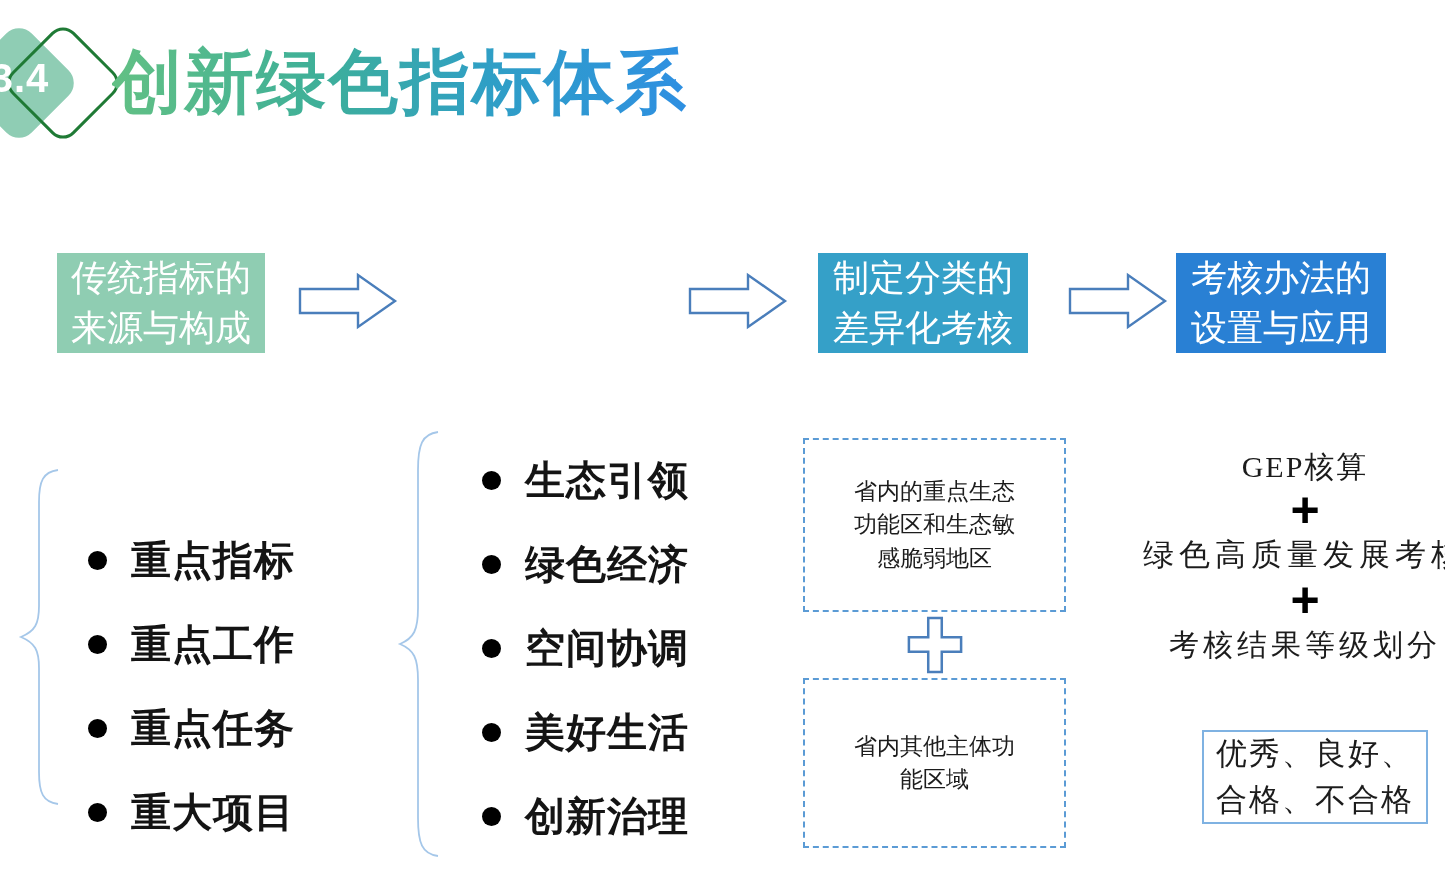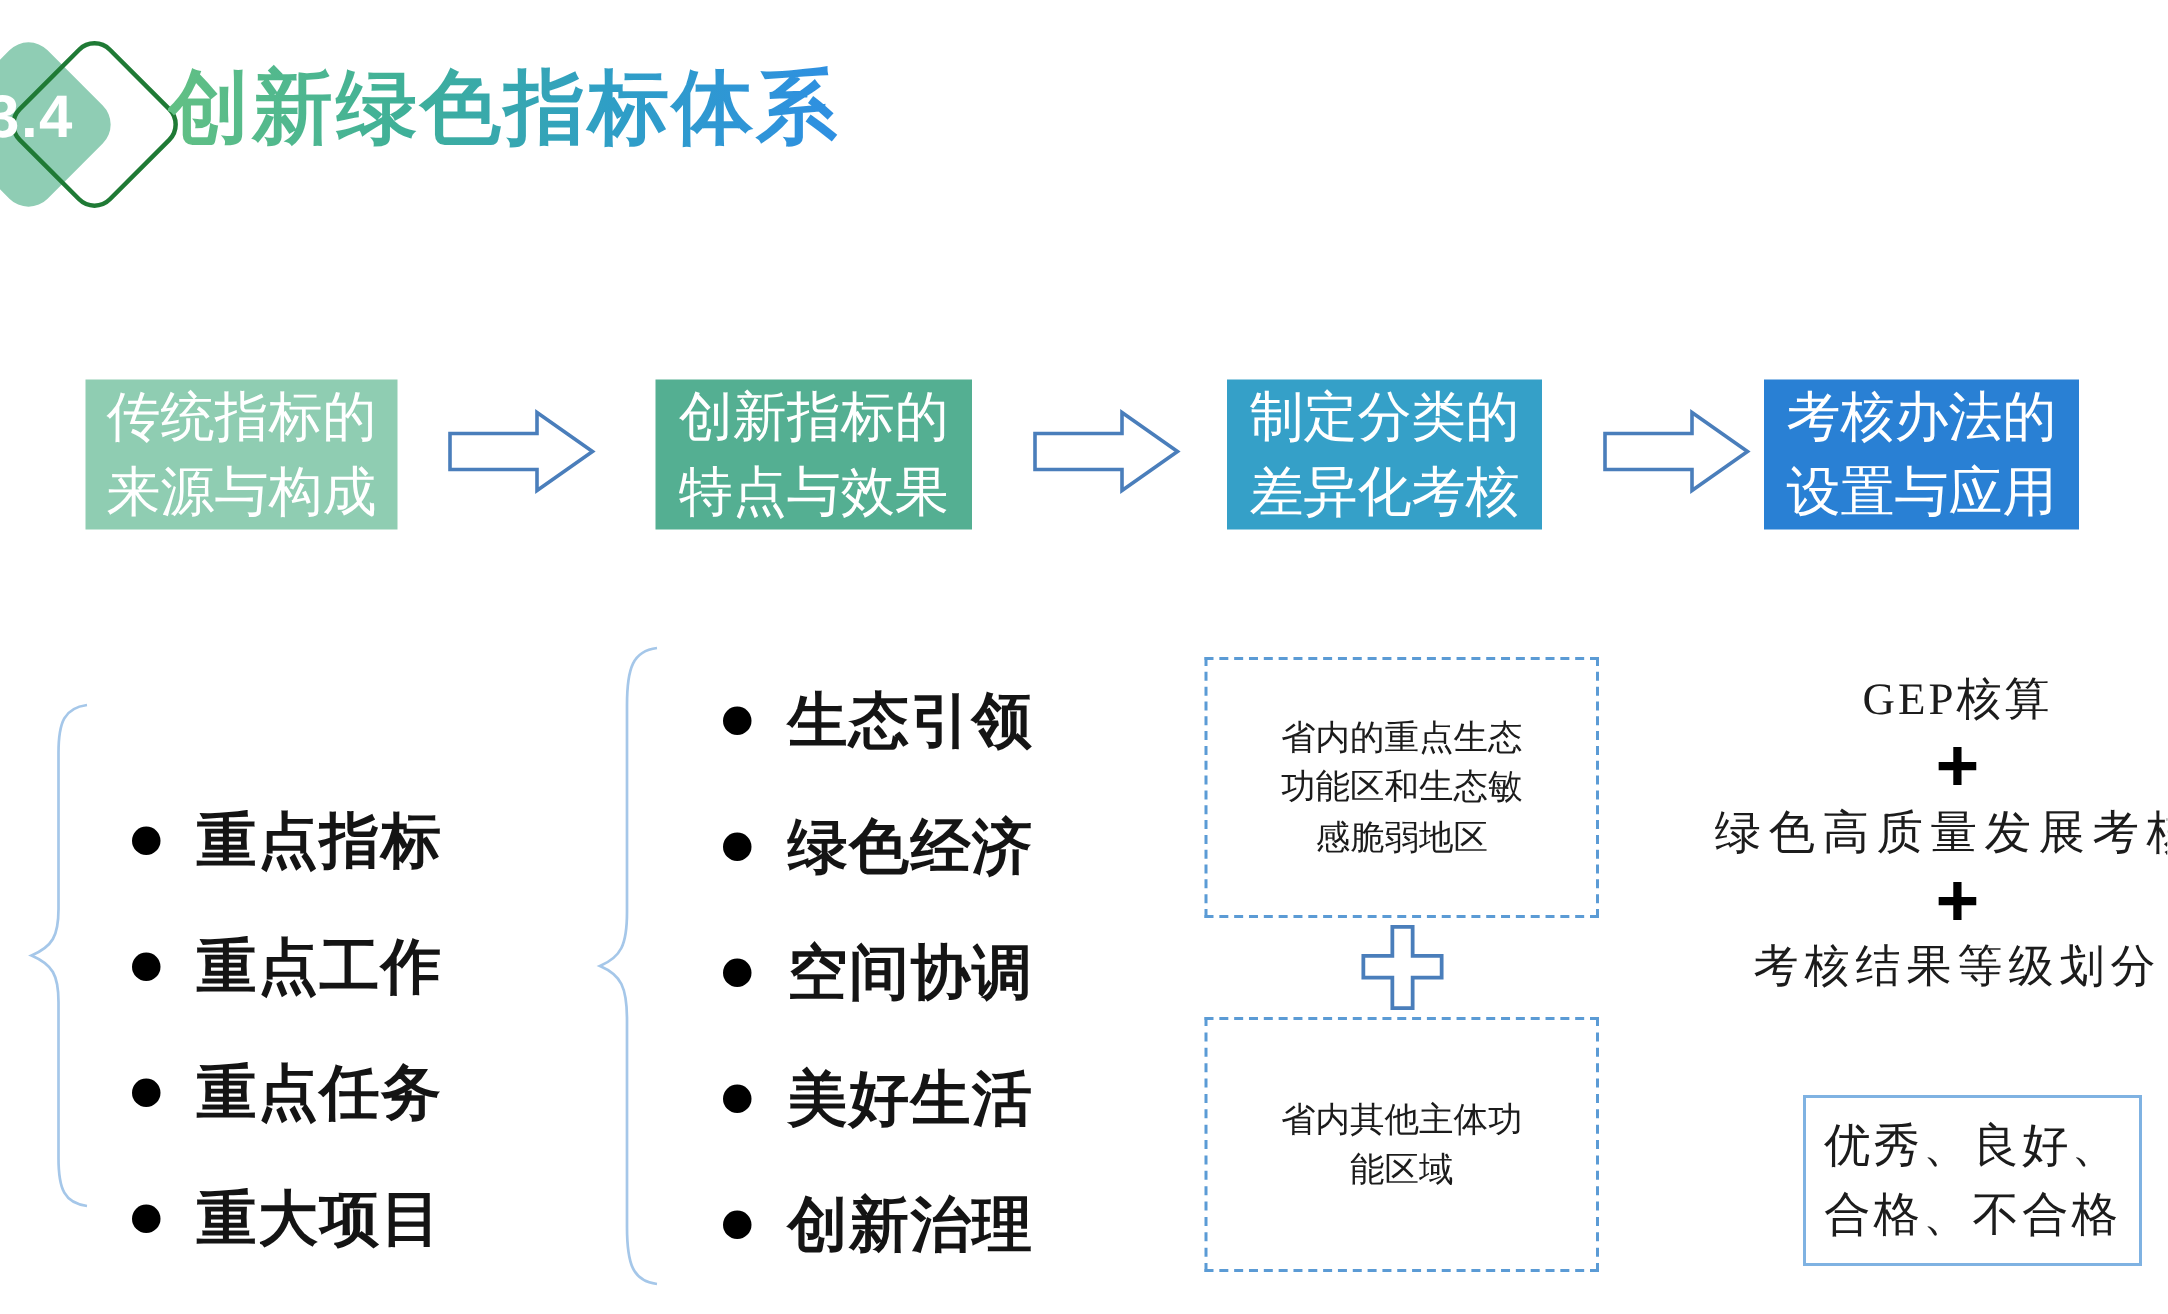--- a/index.html
+++ b/index.html
@@ -16,21 +16,21 @@
     position:absolute; left:19px; top:39px; width:82px; height:82px;
     transform:rotate(45deg); border:3px solid #1F7A35; border-radius:16px;
     background:transparent;
   }
   .badge-num{
     position:absolute; left:-16px; top:56px; width:72px; text-align:center;
     font-size:40px; font-weight:800; color:#fff; letter-spacing:1px;
   }
   .title{
     position:absolute; left:112px; top:36px; margin:0;
-    font-size:54px; font-weight:900; letter-spacing:2px;
+    font-size:70px; font-weight:900; letter-spacing:2px;
     background:linear-gradient(90deg,#62C084 0%,#3FB098 35%,#2F9FC5 65%,#2E8FE2 100%);
     -webkit-background-clip:text; background-clip:text;
     -webkit-text-fill-color:transparent; color:transparent;
   }
   
   .step{
     position:absolute; top:253px; height:100px;
     display:flex; align-items:center; justify-content:center;
     color:#fff; font-size:36px; line-height:1.38; font-weight:500;
     text-align:center; white-space:pre-line;
@@ -67,41 +67,39 @@
     font-family:"Liberation Serif", serif; color:#1c1c1c;
   }
   .assess .gep{font-size:30px; line-height:42px; letter-spacing:2px;}
   .assess .plus{
     font-family:"Liberation Sans", sans-serif; font-weight:900;
     font-size:50px; line-height:44px; color:#000;
   }
   .assess .wide{font-size:31px; line-height:46px; letter-spacing:5px; white-space:nowrap;}
   .assess .grade{font-size:30px; line-height:46px; letter-spacing:4px; white-space:nowrap;}
   .result{
-    position:absolute; left:1202px; top:730px; width:226px; height:114px;
+    position:absolute; left:1202px; top:730px; width:226px; height:94px;
     border:2px solid #7FB2E2; box-sizing:border-box;
     display:flex; align-items:center; justify-content:center;
     font-family:"Liberation Serif", serif; font-size:31px; line-height:1.5;
     letter-spacing:2px; color:#1c1c1c; text-align:center; white-space:pre-line;
   }
 </style>
 </head>
 <body>
 
 <div class="stage">
 
   <div class="diamond-fill"></div>
   <div class="diamond-outline"></div>
   <div class="badge-num">3.4</div>
   <h1 class="title">创新绿色指标体系</h1>
 
   <div class="step step1" style="background-color: rgb(143, 205, 178);">传统指标的
 来源与构成</div>
-  <div class="step step2" style="background-color: rgb(84, 175, 146);">创新指标的
-特点与效果</div>
   <div class="step step3" style="background-color: rgb(53, 160, 200);">制定分类的
 差异化考核</div>
   <div class="step step4" style="background-color: rgb(41, 128, 212);">考核办法的
 设置与应用</div>
 
   <svg class="arrow arrow1" viewBox="0 0 100 58">
     <polygon points="2,17 60,17 60,3 97,29 60,55 60,41 2,41" fill="#ffffff" stroke="#4A7EBB" stroke-width="2.4"></polygon>
   </svg>
   <svg class="arrow arrow2" viewBox="0 0 100 58">
     <polygon points="2,17 60,17 60,3 97,29 60,55 60,41 2,41" fill="#ffffff" stroke="#4A7EBB" stroke-width="2.4"></polygon>

